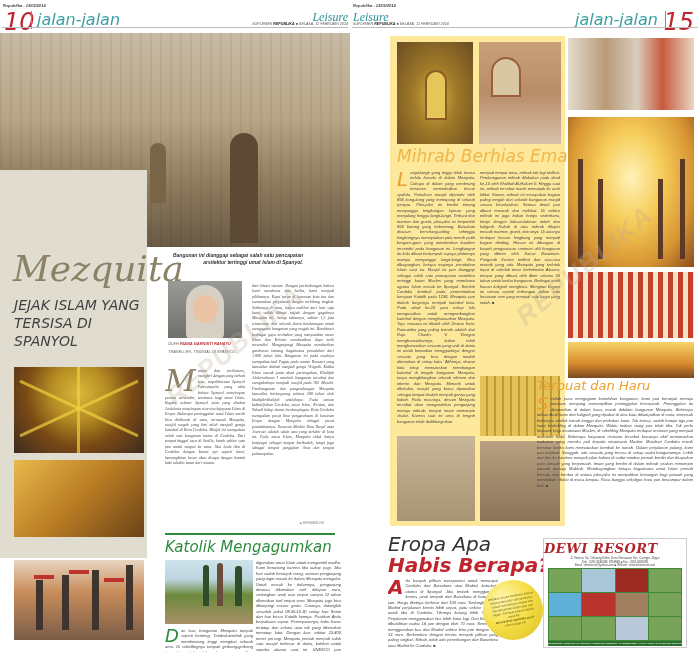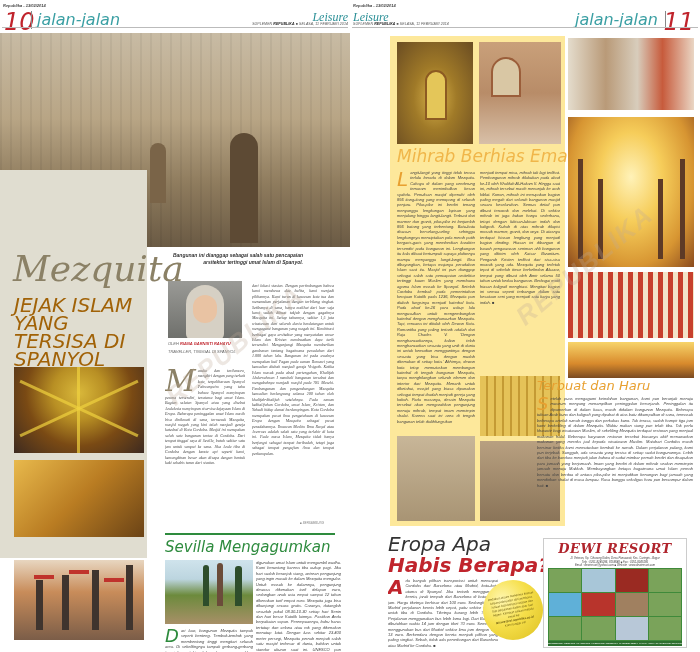--- a/index.html
+++ b/index.html
@@ -20,21 +20,21 @@
   .supl b { color: #222; }
 
   .photo { position: absolute; overflow: hidden; }
   .ph-mosque-top { background: linear-gradient(180deg, #c8bba4 0%, #b8a585 40%, #8f7c5e 70%, #6a5a44 100%); }
   .ph-mosque-top .arch { position: absolute; background: #5d4a34; border-radius: 14px 14px 0 0; }
   .ph-mosque-top .wall-lines { position: absolute; inset: 0; background: repeating-linear-gradient(90deg, rgba(0,0,0,0.05) 0 2px, transparent 2px 10px); }
   .ph-mosque-top .person { position: absolute; width: 5px; height: 20px; background: #222; border-radius: 2px; }
 
   .left-panel { position: absolute; left: 0; top: 170px; width: 147px; height: 388px; background: #e0ddd0; }
   .title-mez { position: absolute; left: 13px; top: 78px; font-size: 36px; color: #8b8166; font-family: "DejaVu Serif", serif; }
-  .subtitle { position: absolute; left: 14px; top: 124px; font-size: 20px; line-height: 18px; color: #a16207; font-family: "DejaVu Sans", sans-serif; font-weight: 300; }
+  .subtitle { position: absolute; left: 14px; top: 124px; font-size: 14px; line-height: 18px; color: #404040; font-family: "DejaVu Sans", sans-serif; font-weight: 300; }
 
   .ph-dome { background: radial-gradient(circle at 50% 30%, #d9b83a 0%, #b88f24 30%, #7a4a14 60%, #3d2a20 100%); }
   .ph-dome .rib { position: absolute; background: #f0d23e; opacity: 0.7; }
   .ph-arches2 { background: linear-gradient(135deg, #e8b94c 0%, #b97c22 50%, #6b4316 100%); }
   .ph-columns { background: linear-gradient(180deg, #e8d6c0 0%, #c88c5a 40%, #7b5d48 100%); }
   .ph-columns .col { position: absolute; bottom: 10px; width: 7px; background: #3f342e; }
   .ph-columns .stripe { position: absolute; height: 4px; background: #c0332c; }
 
   .caption { position: absolute; left: 168px; top: 252px; width: 135px; font-size: 5px; font-weight: bold; color: #333; text-align: right; line-height: 7px; }
 
@@ -72,21 +72,21 @@
   .ph-redarches { background: repeating-linear-gradient(90deg, #c7402c 0 5px, #f3e4c8 5px 10px); }
   .ph-bright { background: linear-gradient(180deg, #f7d46a 0%, #d88a2c 60%, #7a4a22 100%); }
 
   .h-bangga { position: absolute; left: 187px; top: 378px; font-size: 13px; color: #e8a030; font-family: "DejaVu Sans", sans-serif; font-weight: 300; white-space: nowrap; }
 
   .h-naik { position: absolute; left: 38px; top: 533px; font-size: 20px; color: #333; font-family: "DejaVu Sans", sans-serif; font-weight: 300; line-height: 22px; white-space: nowrap; }
   .h-habis { position: absolute; left: 38px; top: 554px; font-size: 20px; color: #c0242c; font-family: "DejaVu Sans", sans-serif; font-weight: bold; line-height: 22px; white-space: nowrap; }
   .bubble { position: absolute; left: 133px; top: 580px; width: 60px; height: 60px; border-radius: 50%; background: radial-gradient(circle at 35% 30%, #fff7b0 0%, #f6df4a 45%, #dcbf20 100%); font-size: 3px; color: #6a5a10; text-align: center; padding: 14px 6px 0; line-height: 4px; transform: rotate(-10deg); }
 
   .ad { position: absolute; left: 193px; top: 538px; width: 144px; height: 110px; border: 1px solid #ccc; background: #fff; }
-  .ad-title { position: absolute; left: 0; right: 0; top: 2px; font-family: "DejaVu Serif", serif; font-size: 13px; color: #b0242c; text-align: center; font-weight: bold; letter-spacing: 0.5px; }
+  .ad-title { position: absolute; left: 0; right: 0; top: 2px; font-family: "DejaVu Serif", serif; font-size: 13px; color: #b0242c; text-align: left; font-weight: bold; letter-spacing: 0.5px; }
   .ad-addr { position: absolute; left: 0; right: 0; top: 18px; font-size: 2.8px; color: #444; text-align: center; line-height: 3.5px; }
   .ad-grid { position: absolute; left: 4px; right: 4px; top: 29px; bottom: 6px; background: #3f8a3a; display: grid; grid-template-columns: repeat(4, 1fr); grid-template-rows: repeat(3, 1fr); gap: 1px; padding: 1px; }
   .ad-grid div { background: #7aa35a; }
   .ad-grid div:nth-child(2) { background: #a8c6d8; }
   .ad-grid div:nth-child(3) { background: #9a2a22; }
   .ad-grid div:nth-child(5) { background: #5fb0d8; }
   .ad-grid div:nth-child(6) { background: #b8342c; }
   .ad-grid div:nth-child(7) { background: #a08060; }
   .ad-grid div:nth-child(11) { background: #b8c8d8; }
   .ad-footer { position: absolute; left: 4px; right: 4px; bottom: 1px; height: 5px; background: #2e7030; font-size: 2.5px; color: #fff; text-align: center; line-height: 5px; white-space: nowrap; overflow: hidden; }
@@ -153,21 +153,21 @@
   <div class="text-col" style="left:165px; top:368px; width:80px; height:160px">
     <span class="dropcap">M</span>
     <span>asuko dan terilamoro, mengkiri dengan yang terkait kota, terpeliharaan Spanyol Pahwanyaim yang tahu bahwa Spanyol menyimpan pesona tersendiri, terutama bagi umat Islam. Bagian selatan Spanyol atau yang disebut Andalusia menyimpan sisa-sisa kejayaan Islam di Eropa. Beberapa peninggalan umat Islam masih bisa dinikmati di sana, termasuk Mezquita, masjid megah yang kini telah menjadi gereja katedral di Kota Cordoba. Masjid ini merupakan salah satu bangunan tertua di Cordoba. Dari tempat tinggal saya di Sevilla, butuh sekitar satu jam untuk sampai ke sana. Jika Anda tiba di Cordoba dengan kereta api seperti kami, kemungkinan besar akan disapa dengan bentuk kaki sehabis turun dari stasiun.</span>
   </div>
   <div class="text-col" style="left:252px; top:283px; width:82px; height:245px">
     <span>dari lokasi stasiun. Dengan pertimbangan bahwa kami membawa dua balita, kami menjadi pilihannya. Kami turun di kawasan kota tua dan menemukan perjalanan dengan terbilang singkat. Setibanya di sana, hanya melihat dari luar saja kami sudah dibuat takjub dengan gagahnya Mezquita ini. Setiap tahunnya, sekitar 1,5 juta wisatawan dari seluruh dunia berdatangan untuk mengagumi bangunan yang megah ini. Kombinasi berbagai gaya arsitektur yang menyatukan unsur Islam dan Kristen membuatkan daya tarik tersendiri. Mengunjungi Mezquita memberikan gambaran tentang bagaimana peradaban dari 1.000 tahun lalu. Bangunan ini pada awalnya merupakan kuil Pagan pada zaman Romawi yang kemudian diubah menjadi gereja Visigoth. Ketika Islam masuk pada abad pertengahan, Khalifah Abdurrahman I membeli bangunan tersebut dan mengubahnya menjadi masjid pada 785 Masehi. Pembangunan dan pengembangan Mezquita kemudian berlangsung selama 200 tahun oleh khalifah-khalifah setelahnya. Pada zaman kekhalifahan Cordoba, umat Islam, Kristen, dan Yahudi hidup damai berdampingan. Kota Cordoba merupakan pusat ilmu pengetahuan di kawasan Eropa dengan Mezquita sebagai pusat peradabannya. Ilmuwan Muslim Ibnu Rusyd atau Averroes adalah salah satu yang terlahir di kota ini. Pada masa Islam, Mezquita tidak hanya berfungsi sebagai tempat beribadah, tetapi juga sebagai tempat pengajian ilmu dan tempat perkumpulan.</span>
   </div>
   <div style="position:absolute; left:300px; top:521px; font-size:3px; color:#888">■ BERSAMBUNG</div>
 
   <div class="green-rule" style="left:165px; top:533px; width:170px"></div>
-  <div class="h-sungguh">Sevilla Mengagumkan</div>
+  <div class="h-sungguh">Katolik Mengagumkan</div>
 
   <div class="photo ph-garden" style="left:165px; top:560px; width:88px; height:64px">
     <div class="tree" style="left:38px; top:5px; width:6px"></div>
     <div class="tree" style="left:52px; top:3px; width:6px; background:#6b4c3a"></div>
     <div class="tree" style="left:70px; top:6px; width:7px"></div>
   </div>
 
   <div class="text-col sans" style="left:165px; top:628px; width:88px; height:24px">
     <span class="dropcap green" style="font-size:18px; line-height:16px">D</span>
     <span>ari luar, bangunan Mezquita tampak seperti benteng. Tembok-tembok yang membentang tinggi mengitari seluruh area. Di sekelilingnya tampak gerbang-gerbang tinggi berarsitektur Islam dengan warna khas emas dan ukiran kaligrafi. Salah satu gerbang-gerbang tersebut dibuka dan difungsikan sebagai pintu masuk. Pintu gerbang utama membawa kami ke Patio de los Naranjos, sebuah taman dengan pohon-pohon jeruk dan kolam air mancur di tengahnya. Dahulu, kolam tersebut</span>
@@ -182,21 +182,21 @@
 <div class="page page-right">
   <div class="hdr-meta" style="left:3px">Republika - 13/02/2014</div>
   <div class="leisure" style="left:3px; top:10px">Leisure</div>
   <div class="supl" style="left:3px; top:22px">
     <span>SUPLEMEN</span>
     <b>REPUBLIKA</b>
     <span>■ SELASA, 11 FEBRUARI 2014</span>
   </div>
   <div class="section" style="right:42px">jalan-jalan</div>
   <div class="divider-v" style="right:34px"></div>
-  <div class="folio" style="right:6px">11</div>
+  <div class="folio" style="right:6px">15</div>
   <div class="hdr-rule" style="left:2px; right:2px"></div>
 
   <div class="yellow-panel">
     <div class="photo ph-mihrab1" style="left:7px; top:6px; width:76px; height:102px">
       <div class="door"></div>
     </div>
     <div class="photo ph-mihrab2" style="left:89px; top:6px; width:82px; height:102px">
       <div class="arch"></div>
     </div>
     <div class="h-mihrab" style="left:7px; top:110px">Mihrab Berhias Emas</div>

